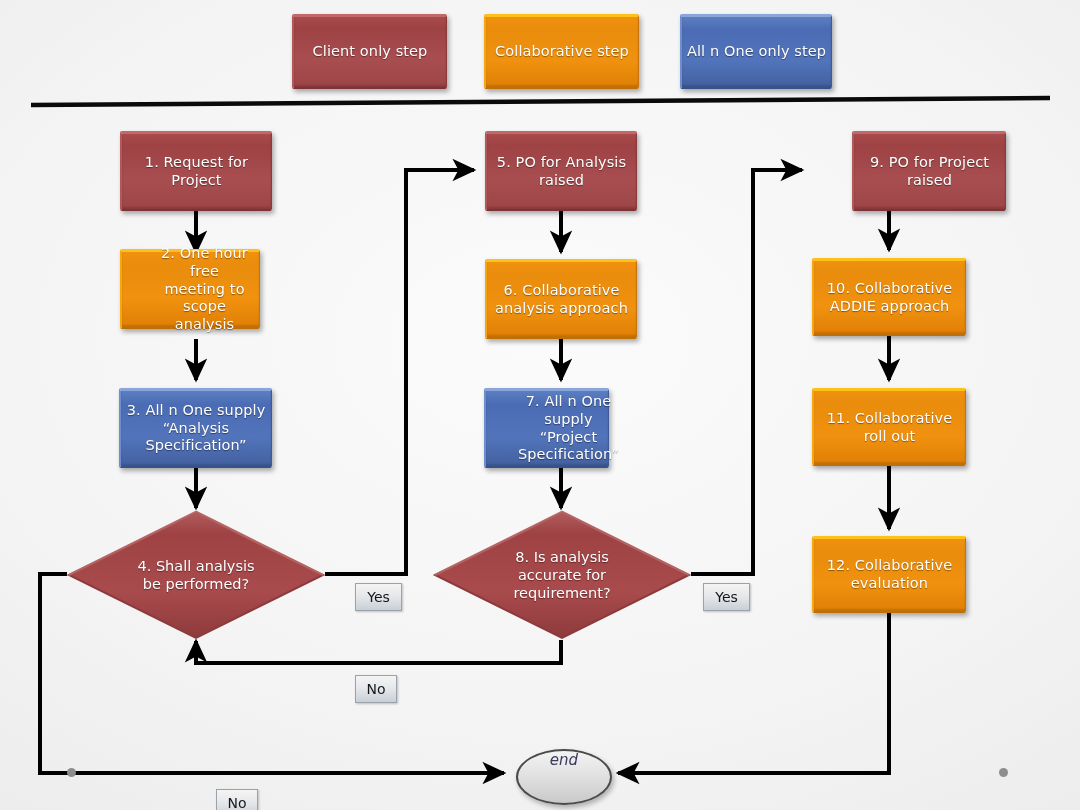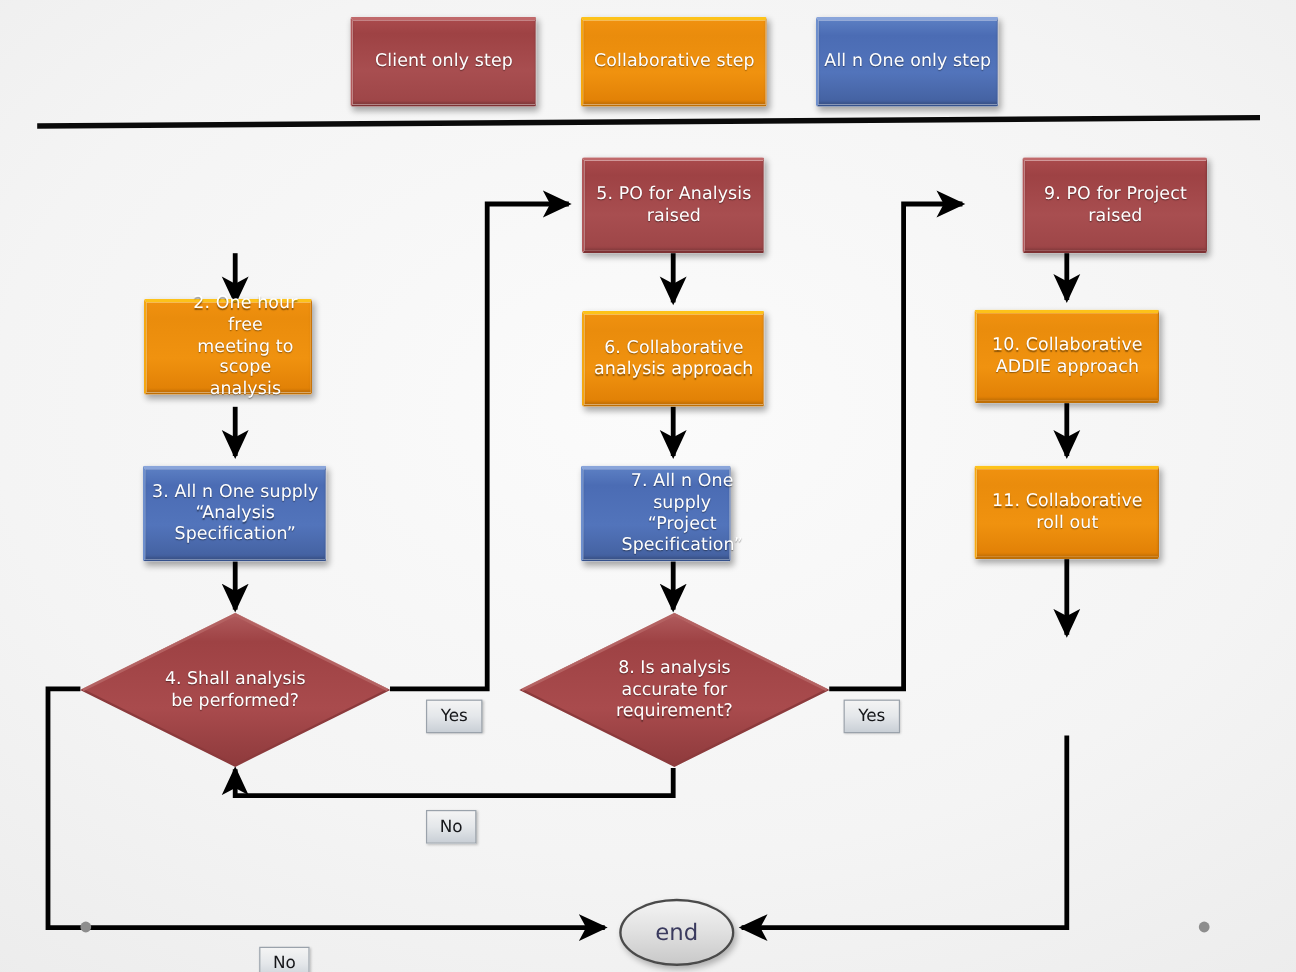--- a/index.html
+++ b/index.html
@@ -106,25 +106,25 @@
   }
 
   
   .endnode {
     position: absolute;
     z-index: 3;
     border-radius: 50%;
     background: linear-gradient(to bottom, #f3f3f3 0%, #e2e2e2 45%, #c9c9c9 100%);
     border: 2px solid #4a4a4a;
     display: flex;
-    align-items: center;
     justify-content: center;
     color: #3a3a5e;
-    font-size: 19px;
+    font-size: 15px;
     box-shadow: 2px 3px 5px rgba(0,0,0,.28);
+    font-style: italic;
   }
 
   
   .tag {
     position: absolute;
     z-index: 4;
     box-sizing: border-box;
     background: linear-gradient(to bottom, #f4f4f4 0%, #e4e7ea 50%, #c9cfd6 100%);
     border: 1px solid #9aa2ab;
     color: #16171a;
@@ -190,20 +190,24 @@
   </div>
 
   <div class="node n-orange legend-box" style="left:484px; top:14px; width:155px; height:75px;">
     <span>Collaborative  step</span>
   </div>
 
   <div class="node n-blue legend-box" style="left:680px; top:14px; width:152px; height:75px;">
     <span>All n One only step</span>
   </div>
 
+  <div class="node n-red proc-box" style="left:120px; top:131px; width:152px; height:80px;">
+    <span>1. Request for
+Project</span>
+  </div>
 
   <div class="node n-orange proc-box" style="left:120px; top:249px; width:140px; height:80px;padding-left:28px;">
     <span>2. One hour  free
 meeting to scope
 analysis</span>
   </div>
 
   <div class="node n-blue proc-box" style="left:119px; top:388px; width:153px; height:80px;">
     <span>3. All  n One supply
 “Analysis
@@ -269,20 +273,24 @@
   <div class="node n-orange proc-box" style="left:812px; top:258px; width:154px; height:78px;">
     <span>10. Collaborative
 ADDIE approach</span>
   </div>
 
   <div class="node n-orange proc-box" style="left:812px; top:388px; width:154px; height:78px;">
     <span>11. Collaborative
 roll  out</span>
   </div>
 
+  <div class="node n-orange proc-box" style="left:812px; top:536px; width:154px; height:77px;">
+    <span>12. Collaborative
+evaluation</span>
+  </div>
 
   <div class="endnode" style="left:516px; top:749px; width:92px; height:52px;">
     <span>end</span>
   </div>
 
   <div class="tag" style="left:355px; top:541px; width:47px; height:28px;">
     <span>Yes</span>
   </div>
 
   <div class="tag" style="left:355px; top:633px; width:42px; height:28px;">

